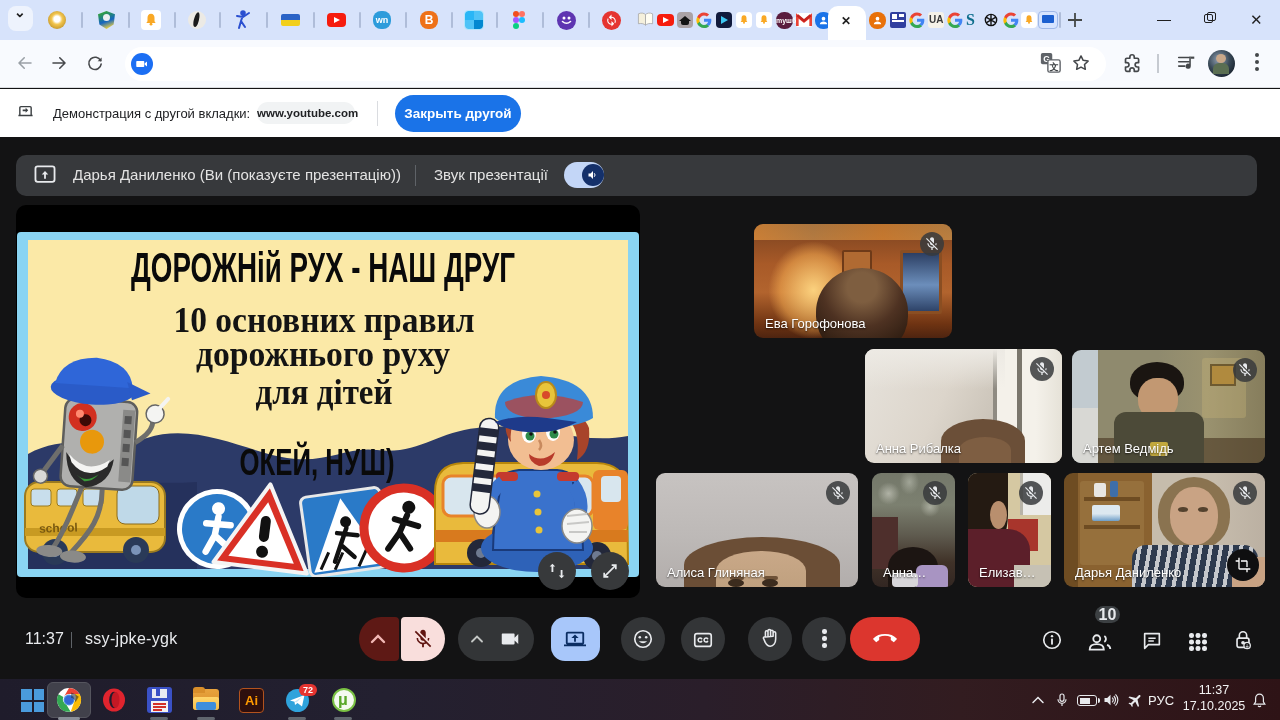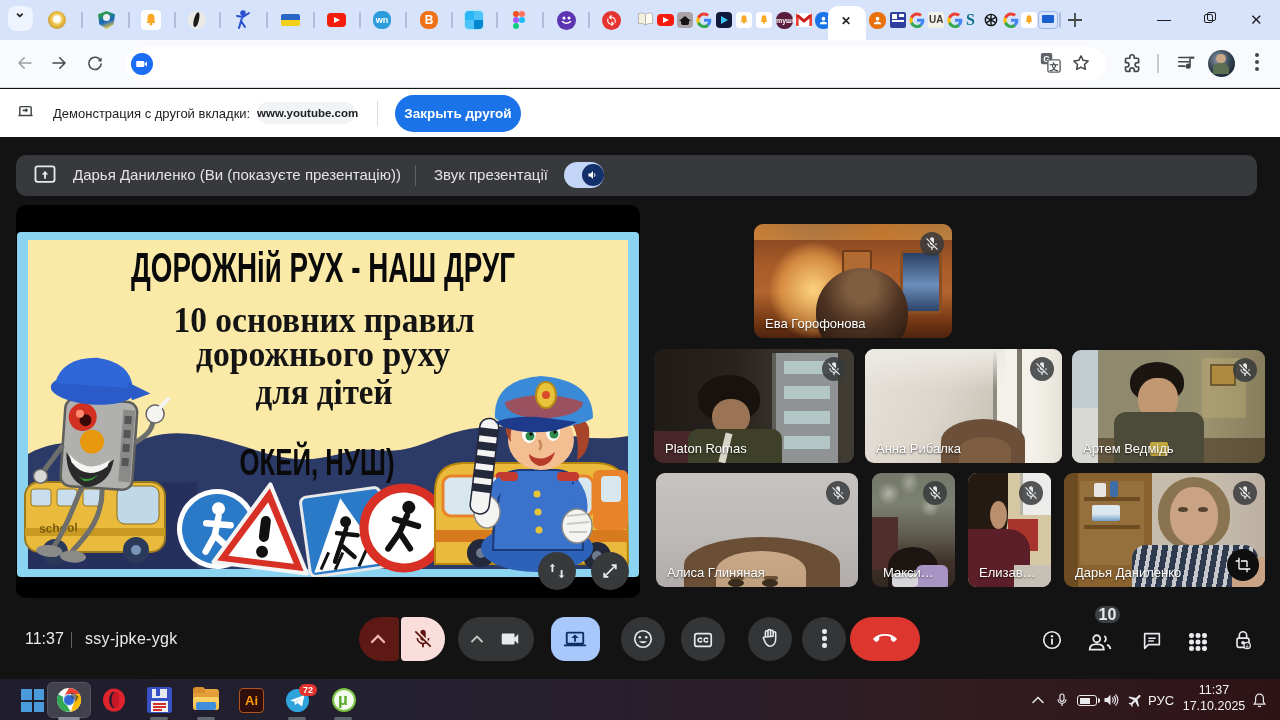--- a/index.html
+++ b/index.html
@@ -417,35 +417,20 @@
       <div class="abs" style="left:146px;top:26px;width:42px;height:64px;background:linear-gradient(180deg,#2C3F63 0%,#6C8EBB 55%,#2E4368 100%);border:3px solid #8A4E22;border-radius:2px"></div>
       <div class="abs" style="left:88px;top:26px;width:30px;height:38px;background:#B06A32;border:2px solid #6E3A18;border-radius:2px"></div>
       <div class="abs" style="left:62px;top:44px;width:92px;height:88px;border-radius:50% 50% 45% 45%;background:radial-gradient(circle at 50% 22%,#7E5E40 18%,#4E3222 48%,#301E12 78%)"></div>
       <div class="mic">
         <svg width="16" height="16" viewBox="0 0 24 24">
           <path fill="#E8EAED" d="M19 11h-1.7c0 .74-.16 1.43-.43 2.05l1.23 1.23c.56-.98.9-2.09.9-3.28zm-4.02.17c0-.06.02-.11.02-.17V5c0-1.66-1.34-3-3-3S9 3.34 9 5v.18l5.98 5.99zM4.27 3L3 4.27l6.01 6.01V11c0 1.66 1.33 3 2.99 3 .22 0 .44-.03.65-.08l1.66 1.66c-.71.33-1.5.52-2.31.52-2.76 0-5.3-2.1-5.3-5.1H5c0 3.41 2.72 6.23 6 6.72V21h2v-3.28c.91-.13 1.77-.45 2.54-.9L19.73 21 21 19.73 4.27 3z"></path>
         </svg>
       </div>
       <div class="nm">Ева Горофонова</div>
     </div>
-  <div class="tile" style="left:654px;top:349px;width:200px;height:114px;background:linear-gradient(90deg,#201B17 0%,#27221C 40%,#322D26 55%,#413D35 100%);">
-      <div class="abs" style="left:118px;top:4px;width:66px;height:110px;background:#8F9394;border-left:4px solid #5E5E5A"></div>
-      <div class="abs" style="left:130px;top:12px;width:46px;height:90px;background:repeating-linear-gradient(180deg,#B2C7C6 0 13px,#8F9394 13px 25px)"></div>
-      <div class="abs" style="left:0;top:82px;width:86px;height:32px;background:#47272A"></div>
-      <div class="abs" style="left:44px;top:26px;width:62px;height:46px;border-radius:50% 50% 42% 42%;background:#17120E"></div>
-      <div class="abs" style="left:58px;top:50px;width:38px;height:36px;border-radius:48%;background:#9A7454"></div>
-      <div class="abs" style="left:34px;top:80px;width:94px;height:34px;border-radius:10px 10px 0 0;background:#3E4029"></div>
-      <div class="abs" style="left:68px;top:84px;width:7px;height:30px;background:#D8D4C8;transform:rotate(14deg)"></div>
-      <div class="mic">
-        <svg width="16" height="16" viewBox="0 0 24 24">
-          <path fill="#E8EAED" d="M19 11h-1.7c0 .74-.16 1.43-.43 2.05l1.23 1.23c.56-.98.9-2.09.9-3.28zm-4.02.17c0-.06.02-.11.02-.17V5c0-1.66-1.34-3-3-3S9 3.34 9 5v.18l5.98 5.99zM4.27 3L3 4.27l6.01 6.01V11c0 1.66 1.33 3 2.99 3 .22 0 .44-.03.65-.08l1.66 1.66c-.71.33-1.5.52-2.31.52-2.76 0-5.3-2.1-5.3-5.1H5c0 3.41 2.72 6.23 6 6.72V21h2v-3.28c.91-.13 1.77-.45 2.54-.9L19.73 21 21 19.73 4.27 3z"></path>
-        </svg>
-      </div>
-      <div class="nm">Platon Romas</div>
-    </div>
   <div class="tile" style="left:865px;top:349px;width:197px;height:114px;background:linear-gradient(115deg,#E6E2DB 0%,#DCD5CB 40%,#CCC5BA 62%,#B49F8E 100%);">
       <div class="abs" style="left:128px;top:0;width:69px;height:114px;background:linear-gradient(90deg,#8F8B82 0 4px,#F4F1EA 4px 62%,#E6E2D8 100%)"></div>
       <div class="abs" style="left:152px;top:0;width:5px;height:114px;background:#7A766C"></div>
       <div class="abs" style="left:0;top:0;width:140px;height:40px;background:linear-gradient(180deg,#EDEAE4,rgba(0,0,0,0));"></div>
       <div class="abs" style="left:76px;top:70px;width:84px;height:44px;border-radius:50% 50% 0 0;background:#6B4F38"></div>
       <div class="abs" style="left:94px;top:88px;width:52px;height:26px;border-radius:50% 50% 0 0;background:#7E5E42"></div>
       <div class="mic">
         <svg width="16" height="16" viewBox="0 0 24 24">
           <path fill="#E8EAED" d="M19 11h-1.7c0 .74-.16 1.43-.43 2.05l1.23 1.23c.56-.98.9-2.09.9-3.28zm-4.02.17c0-.06.02-.11.02-.17V5c0-1.66-1.34-3-3-3S9 3.34 9 5v.18l5.98 5.99zM4.27 3L3 4.27l6.01 6.01V11c0 1.66 1.33 3 2.99 3 .22 0 .44-.03.65-.08l1.66 1.66c-.71.33-1.5.52-2.31.52-2.76 0-5.3-2.1-5.3-5.1H5c0 3.41 2.72 6.23 6 6.72V21h2v-3.28c.91-.13 1.77-.45 2.54-.9L19.73 21 21 19.73 4.27 3z"></path>
         </svg>
@@ -485,21 +470,21 @@
   <div class="tile" style="left:872px;top:473px;width:83px;height:114px;background:radial-gradient(16px 16px at 20% 18%,rgba(230,230,220,.5),rgba(0,0,0,0) 70%),radial-gradient(14px 14px at 70% 30%,rgba(225,228,215,.45),rgba(0,0,0,0) 70%),radial-gradient(14px 18px at 45% 8%,rgba(225,228,215,.4),rgba(0,0,0,0) 70%),linear-gradient(180deg,#74786A 0%,#7C8070 28%,#5E5A4E 55%,#403228 78%,#322622 100%);">
       <div class="abs" style="left:0;top:44px;width:26px;height:52px;background:#4E2F2C"></div>
       <div class="abs" style="left:16px;top:74px;width:50px;height:40px;border-radius:50% 50% 0 0;background:#1C1512"></div>
       <div class="abs" style="left:44px;top:92px;width:32px;height:22px;background:#A894C2;border-radius:6px 6px 0 0"></div>
       <div class="abs" style="left:20px;top:100px;width:26px;height:14px;background:#D8D6DA;border-radius:4px"></div>
       <div class="mic">
         <svg width="16" height="16" viewBox="0 0 24 24">
           <path fill="#E8EAED" d="M19 11h-1.7c0 .74-.16 1.43-.43 2.05l1.23 1.23c.56-.98.9-2.09.9-3.28zm-4.02.17c0-.06.02-.11.02-.17V5c0-1.66-1.34-3-3-3S9 3.34 9 5v.18l5.98 5.99zM4.27 3L3 4.27l6.01 6.01V11c0 1.66 1.33 3 2.99 3 .22 0 .44-.03.65-.08l1.66 1.66c-.71.33-1.5.52-2.31.52-2.76 0-5.3-2.1-5.3-5.1H5c0 3.41 2.72 6.23 6 6.72V21h2v-3.28c.91-.13 1.77-.45 2.54-.9L19.73 21 21 19.73 4.27 3z"></path>
         </svg>
       </div>
-      <div class="nm">Макси…</div>
+      <div class="nm">Анна…</div>
     </div>
   <div class="tile" style="left:968px;top:473px;width:83px;height:114px;background:linear-gradient(90deg,#D5C8A2 0 100%);">
       <div class="abs" style="left:52px;top:0;width:31px;height:42px;background:#ECECEA;border-left:3px solid #B8B4A8"></div>
       <div class="abs" style="left:40px;top:46px;width:30px;height:32px;background:#A8352C"></div>
       <div class="abs" style="left:0;top:0;width:40px;height:76px;border-radius:0 0 45% 0;background:#241A12"></div>
       <div class="abs" style="left:22px;top:28px;width:17px;height:28px;border-radius:50%;background:#B98F6E"></div>
       <div class="abs" style="left:0;top:56px;width:62px;height:58px;border-radius:0 36% 0 0;background:#5C1F2A"></div>
       <div class="abs" style="left:46px;top:92px;width:37px;height:22px;background:#C6C1B4"></div>
       <div class="mic">
         <svg width="16" height="16" viewBox="0 0 24 24">

